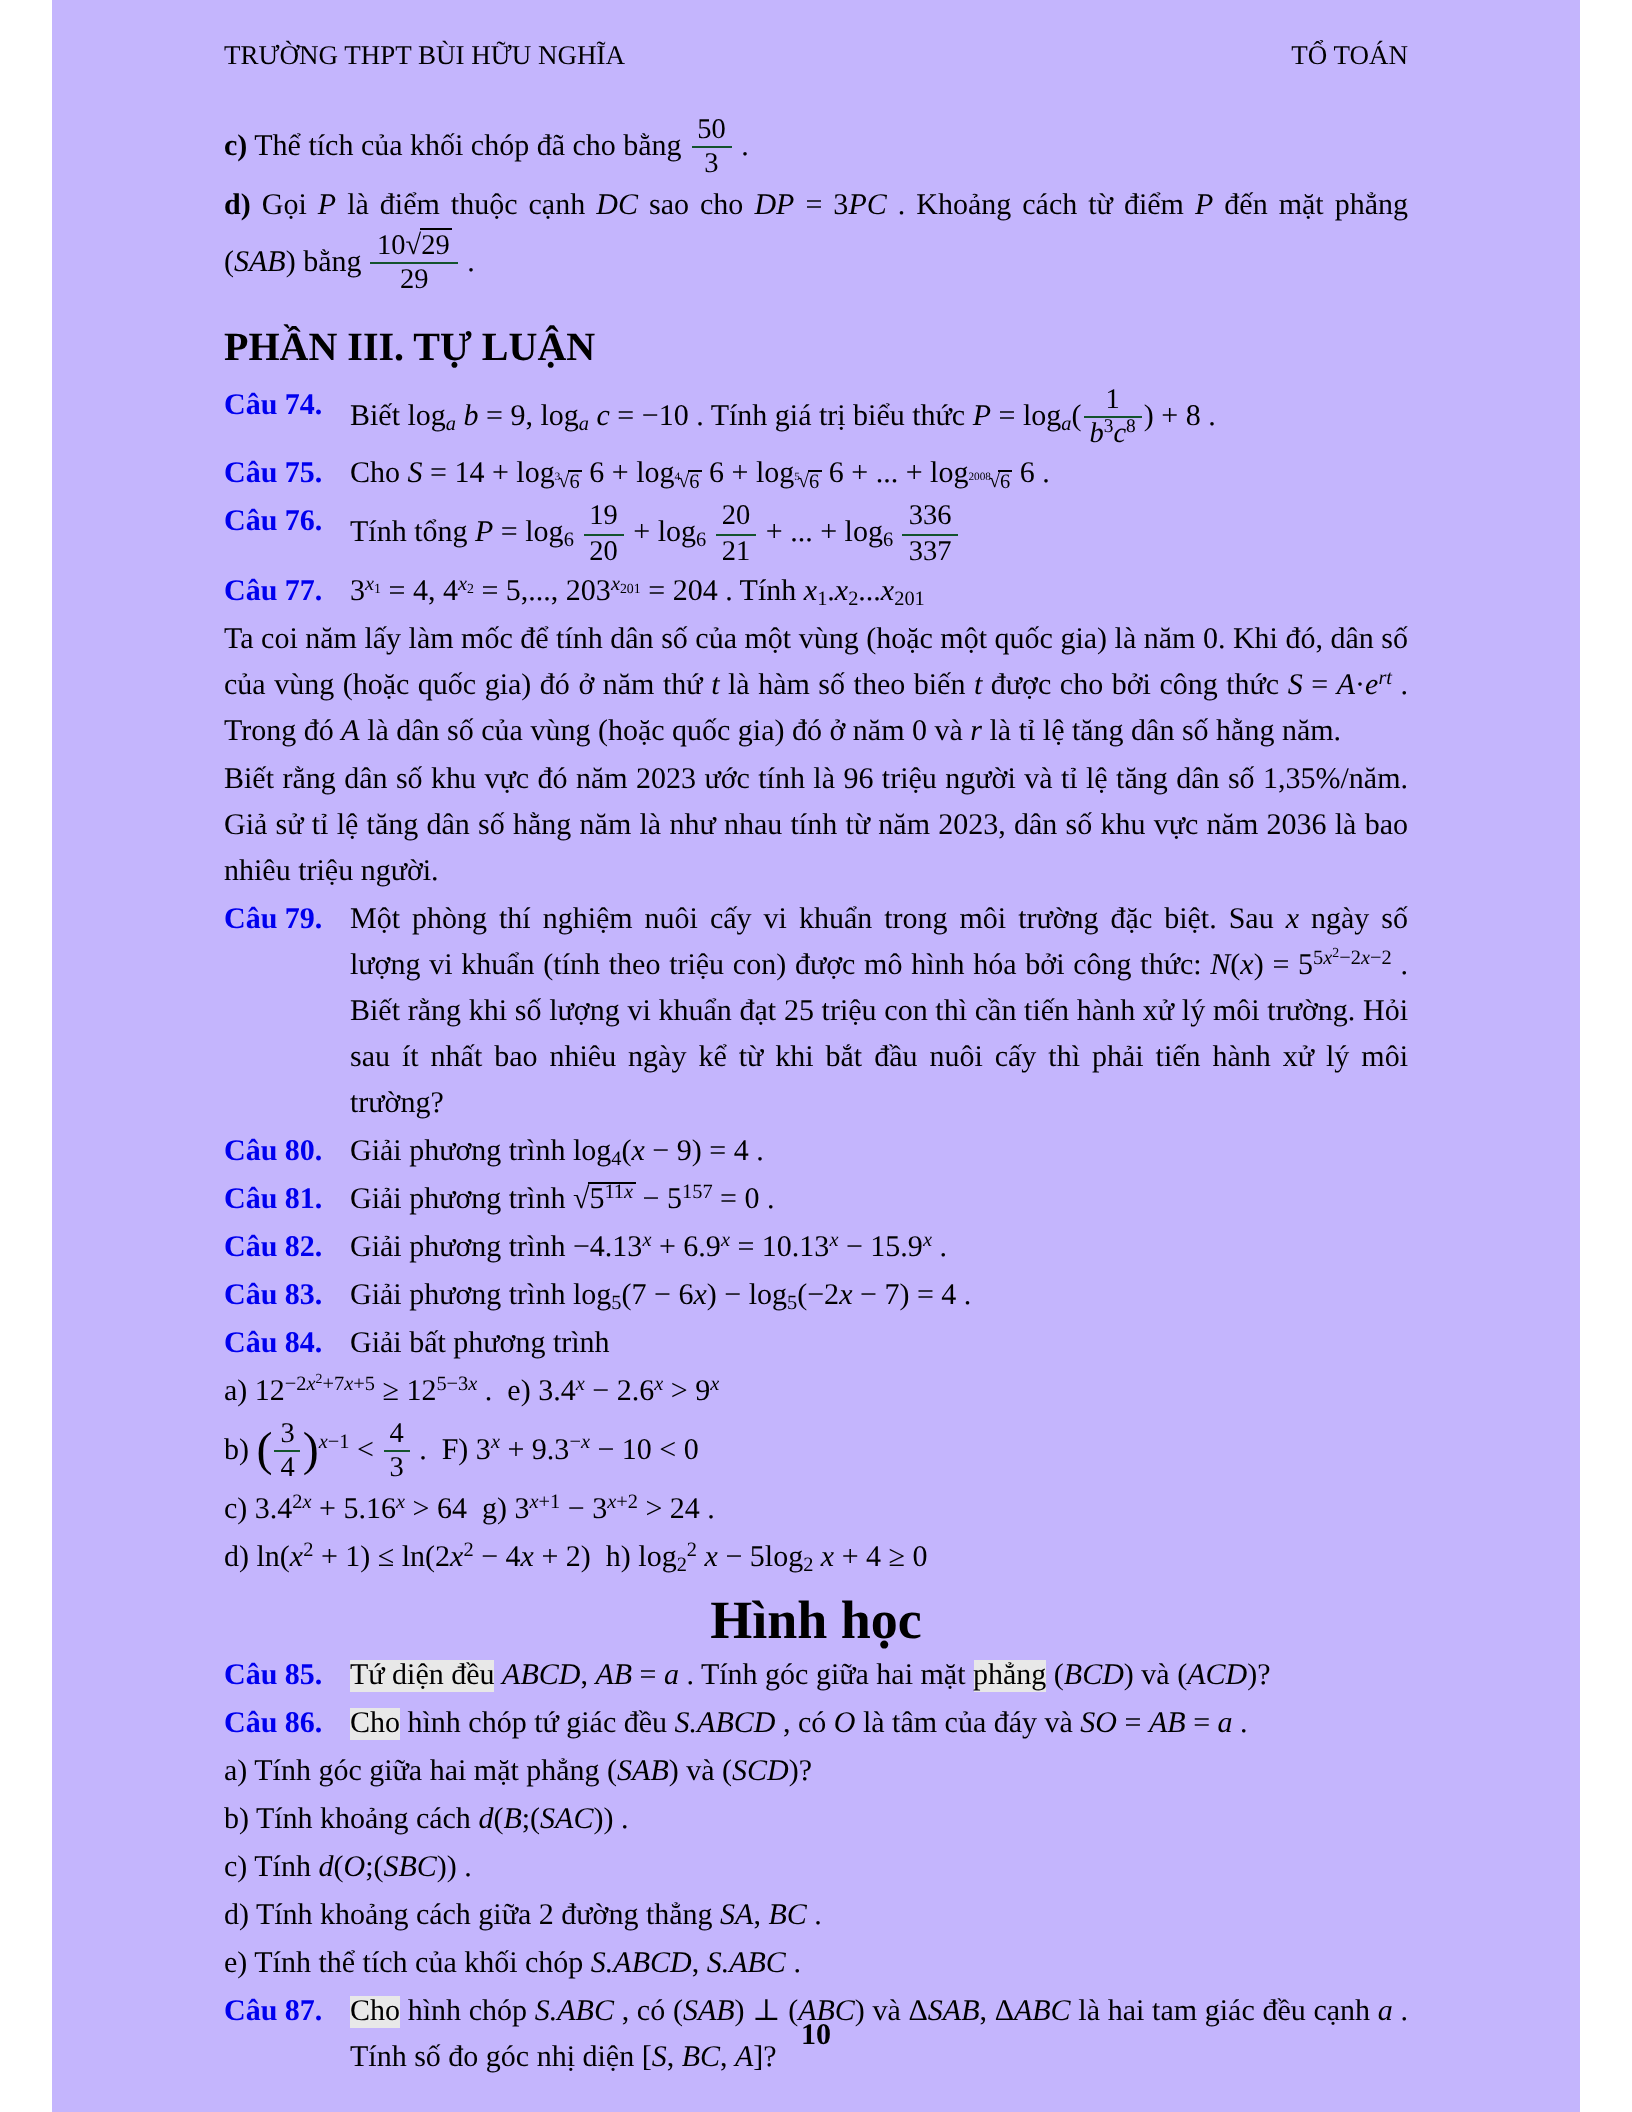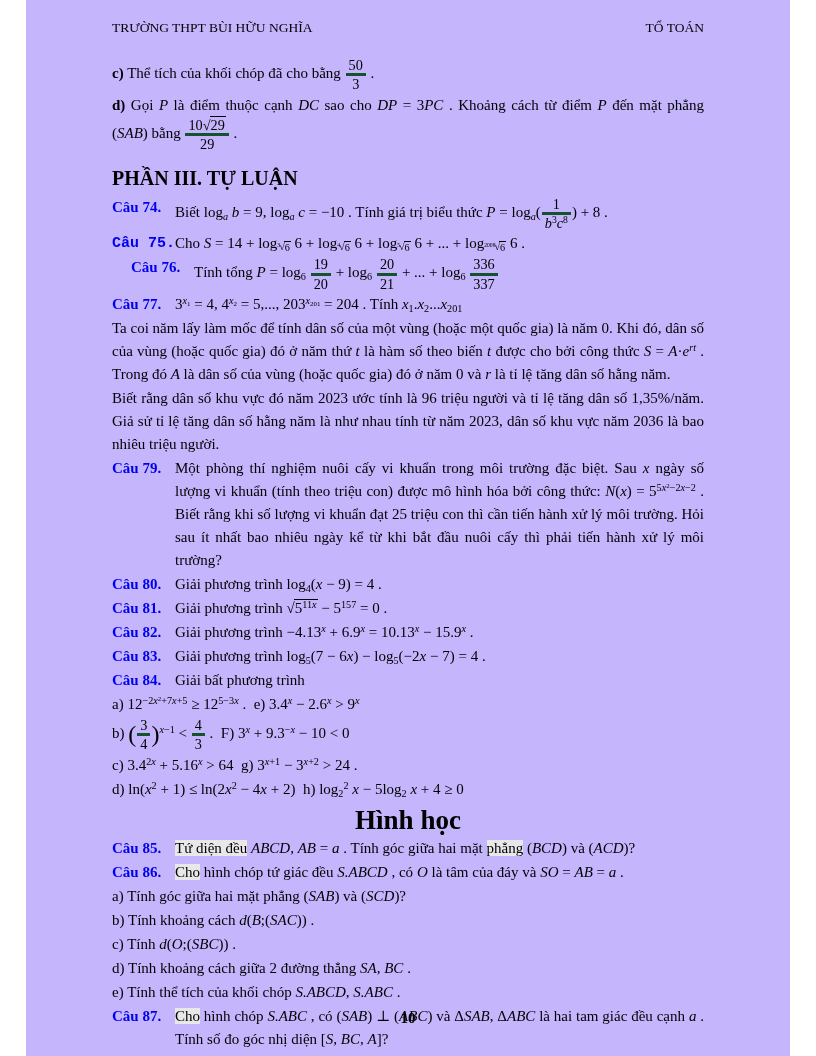--- a/index.html
+++ b/index.html
@@ -22,21 +22,21 @@
   .q-body { flex:1; text-align:justify; }
   .section-heading { font-weight:bold; font-size:20px; margin:14px 0 6px 0; }
   .center-heading { text-align:center; font-weight:bold; font-size:27px; line-height:30px; margin:4px 0 2px 0; }
   .ftr { position:absolute; left:0; right:0; bottom:26px; text-align:center; font-weight:bold; font-size:15px; }
   
   .it { font-style:italic; }
   sup { font-size:0.68em; vertical-align:0.5em; line-height:0; }
   sub { font-size:0.68em; vertical-align:-0.25em; line-height:0; }
   .fr { display:inline-flex; flex-direction:column; text-align:center;
         vertical-align:middle; margin:0 1px; line-height:1.15; font-size:0.95em; }
-  .fr-num { border-bottom:3px solid #14532d; padding:0 3px; display:block; }
+  .fr-num { border-bottom:1px solid #14532d; padding:0 3px; display:block; }
   .fr-den { padding:0 3px; display:block; }
   .rad { white-space:nowrap; display:inline-block; }
   .rad-idx { font-size:0.55em; vertical-align:0.6em; margin-right:-1px; line-height:0; }
   .rad-sym { letter-spacing:-1px; }
   .rad-body { border-top:1px solid #000; padding:0 1px; }
   .bigp { font-size:1.6em; vertical-align:middle; line-height:0.8; font-weight:400; }
   .hl { background:#e8e8e8; }
 </style>
 </head>
 <body>
@@ -57,25 +57,25 @@
         </span> .</div>
       <div class="section-heading">PHẦN III. TỰ LUẬN</div>
       <div class="q-row">
         <span class="q-label" style="color: rgb(0, 0, 238);">Câu 74.</span>
         <div class="q-body">Biết log<sub><span class="it">a</span></sub> <span class="it">b</span> = 9, log<sub><span class="it">a</span></sub> <span class="it">c</span> = −10 . Tính giá trị biểu thức <span class="it">P</span> = log<sub><span class="it">a</span></sub>(<span class="fr">
             <span class="fr-num">1</span>
             <span class="fr-den"><span class="it">b</span><sup>3</sup><span class="it">c</span><sup>8</sup></span>
           </span>) + 8 .</div>
       </div>
       <div class="q-row">
-        <span class="q-label" style="color: rgb(0, 0, 238); font-family: Liberation Mono, monospace;">Câu 75.</span>
+        <span class="q-label" style="color: rgb(0, 0, 238);">Câu 75.</span>
         <div class="q-body">Cho <span class="it">S</span> = 14 + log<sub><span class="rad"><span class="rad-idx">3</span><span class="rad-sym">√</span><span class="rad-body">6</span></span></sub> 6 + log<sub><span class="rad"><span class="rad-idx">4</span><span class="rad-sym">√</span><span class="rad-body">6</span></span></sub> 6 + log<sub><span class="rad"><span class="rad-idx">5</span><span class="rad-sym">√</span><span class="rad-body">6</span></span></sub> 6 + ... + log<sub><span class="rad"><span class="rad-idx">2008</span><span class="rad-sym">√</span><span class="rad-body">6</span></span></sub> 6 .</div>
       </div>
       <div class="q-row">
-        <span class="q-label" style="color: rgb(0, 0, 238); margin-left: 19px;">Câu 76.</span>
+        <span class="q-label" style="color: rgb(0, 0, 238);">Câu 76.</span>
         <div class="q-body">Tính tổng <span class="it">P</span> = log<sub>6</sub> <span class="fr">
             <span class="fr-num">19</span>
             <span class="fr-den">20</span>
           </span> + log<sub>6</sub> <span class="fr">
             <span class="fr-num">20</span>
             <span class="fr-den">21</span>
           </span> + ... + log<sub>6</sub> <span class="fr">
             <span class="fr-num">336</span>
             <span class="fr-den">337</span>
           </span></div>

